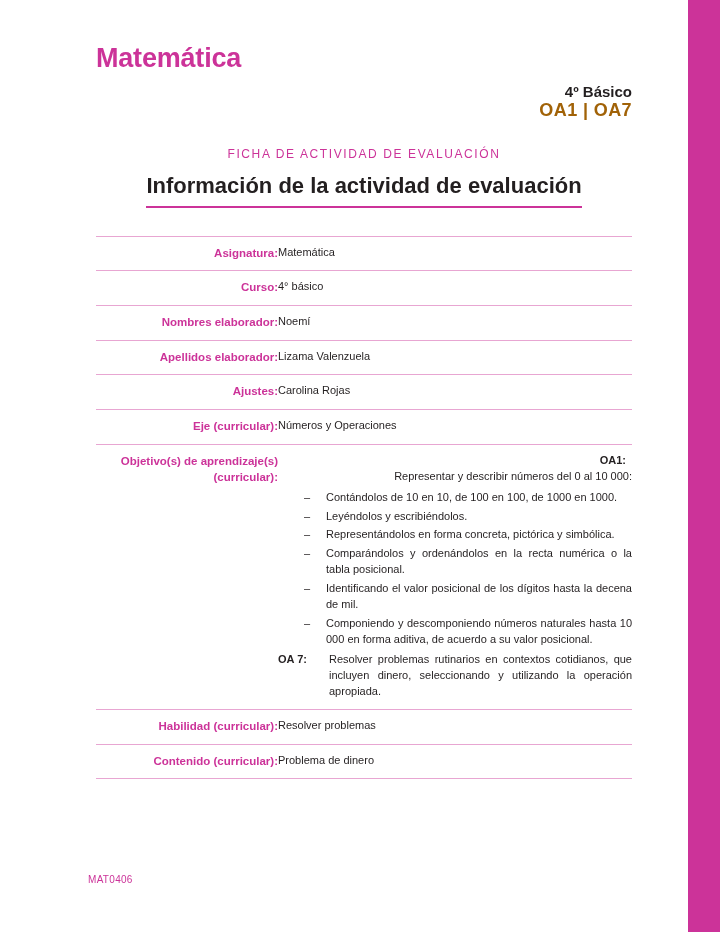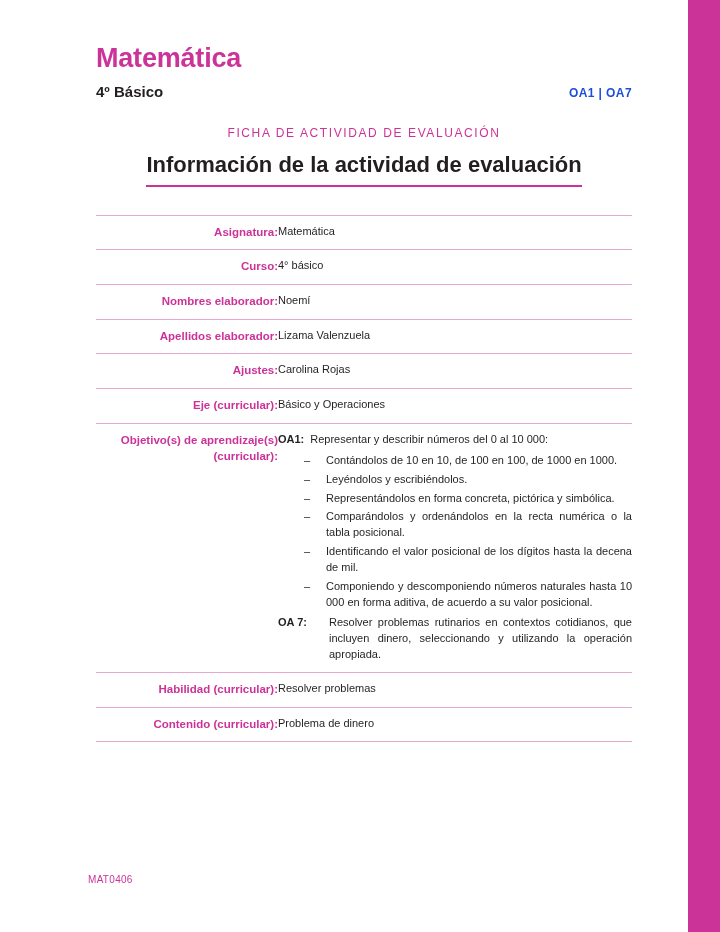--- a/index.html
+++ b/index.html
@@ -42,30 +42,31 @@
     color: #cc3399;
     letter-spacing: -0.2px;
     margin-top: 44px;
     line-height: 1.1;
   }
   .grade-row {
     display: flex;
     align-items: flex-end;
     justify-content: space-between;
     margin-top: 9px;
+    flex-direction: column;
   }
   .grade {
     font-size: 15px;
     font-weight: bold;
     color: #231f20;
   }
   .oa-codes {
-    font-size: 12px;
-    font-weight: bold;
-    color: #1d4ed8;
+    font-size: 18px;
+    font-weight: bold;
+    color: #a16207;
     letter-spacing: 0.4px;
   }
 
   .sheet-label {
     text-align: center;
     color: #cc3399;
     font-size: 12px;
     letter-spacing: 1.6px;
     margin-top: 26px;
   }
@@ -113,20 +114,21 @@
   td.value {
     color: #231f20;
     font-size: 11px;
     line-height: 1.45;
   }
 
   .oa-block { margin: 0; }
   .oa-line {
     display: flex;
     align-items: flex-end;
+    flex-direction: column;
   }
   .oa-tag {
     font-weight: bold;
     color: #231f20;
     white-space: nowrap;
     padding-right: 6px;
   }
   .oa-tag.right {
     width: 44px;
     text-align: left;
@@ -210,21 +212,21 @@
         <tr>
           <td class="label">Apellidos elaborador:</td>
           <td class="value">Lizama Valenzuela</td>
         </tr>
         <tr>
           <td class="label">Ajustes:</td>
           <td class="value">Carolina Rojas</td>
         </tr>
         <tr>
           <td class="label">Eje (curricular):</td>
-          <td class="value">Básico y Operaciones</td>
+          <td class="value">Números y Operaciones</td>
         </tr>
         <tr>
           <td class="label">Objetivo(s) de aprendizaje(s) (curricular):</td>
           <td class="value">
             <div class="oa-block">
               <div class="oa-line">
                 <span class="oa-tag">OA1:</span>
                 <span class="oa-text">Representar y describir números del 0 al 10 000:</span>
               </div>
               <ul class="dash">

